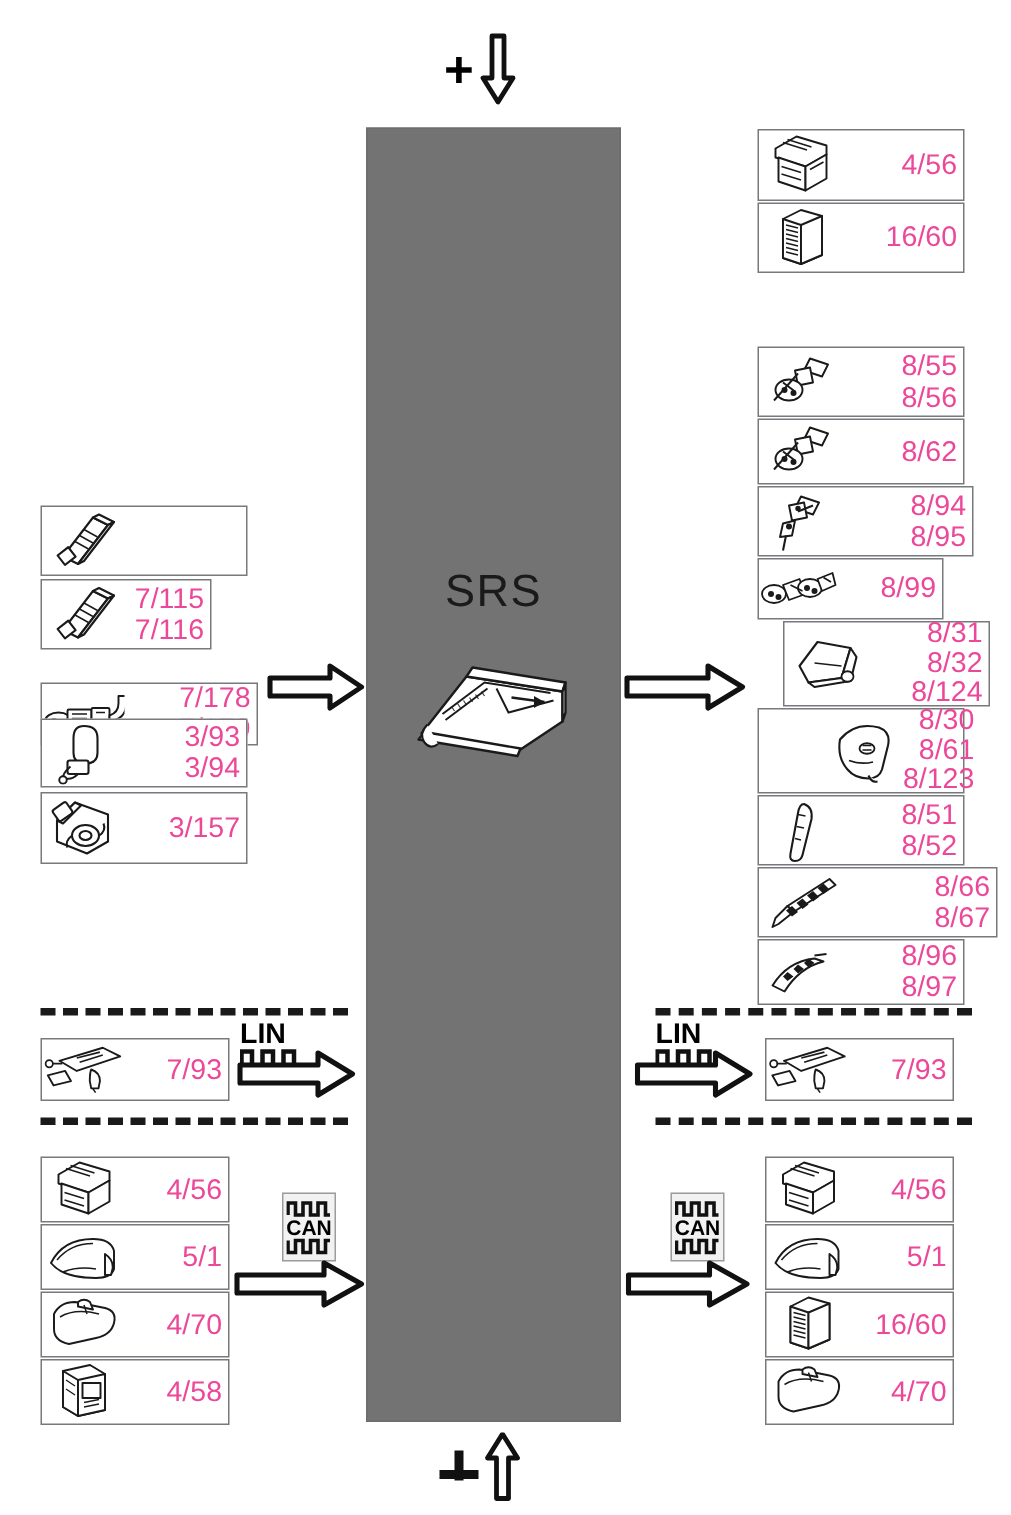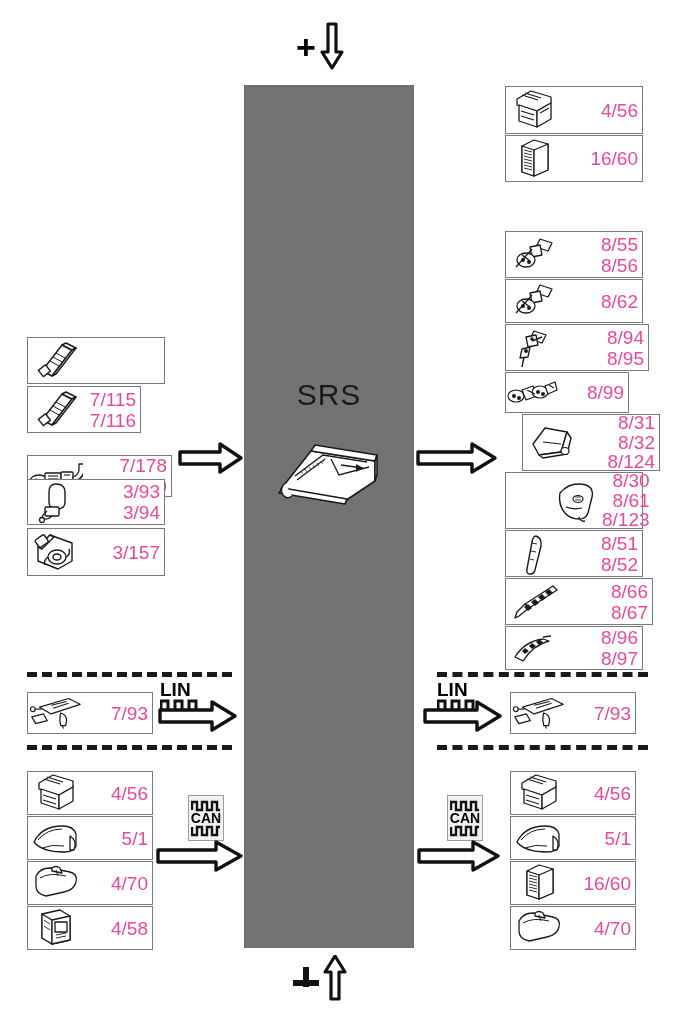--- a/index.html
+++ b/index.html
@@ -390,21 +390,21 @@
           <path d="M14 10 L19 11"></path>
             <path d="M13 18 L18 19"></path>
             <path d="M12 26 L16 27"></path>
         </g>
       </svg>
     </span>
     <span class="lbl">8/51
 8/52</span>
   </div>
 
-  <div class="box" style="left:505px;top:578px;width:148px;height:47px;">
+  <div class="box" style="left:505px;top:578px;width:160px;height:47px;">
     <span class="ic">
       <svg width="50" height="40" viewBox="0 0 50 40">
         <g fill="#fff" stroke="#1a1a1a" stroke-width="1.3" stroke-linejoin="round">
           <path d="M44 4 L48 8 L20 26 L16 22 Z"></path>
           <path d="M16 22 L20 26 L10 34 L6 36 L8 30 Z"></path>
         </g>
         <g fill="#1a1a1a">
           <path d="M40 7 l4 4 l-4 3 l-4 -4 Z"></path>
           <path d="M33 12 l4 4 l-4 3 l-4 -4 Z"></path>
           <path d="M26 17 l4 4 l-4 3 l-4 -4 Z"></path>

